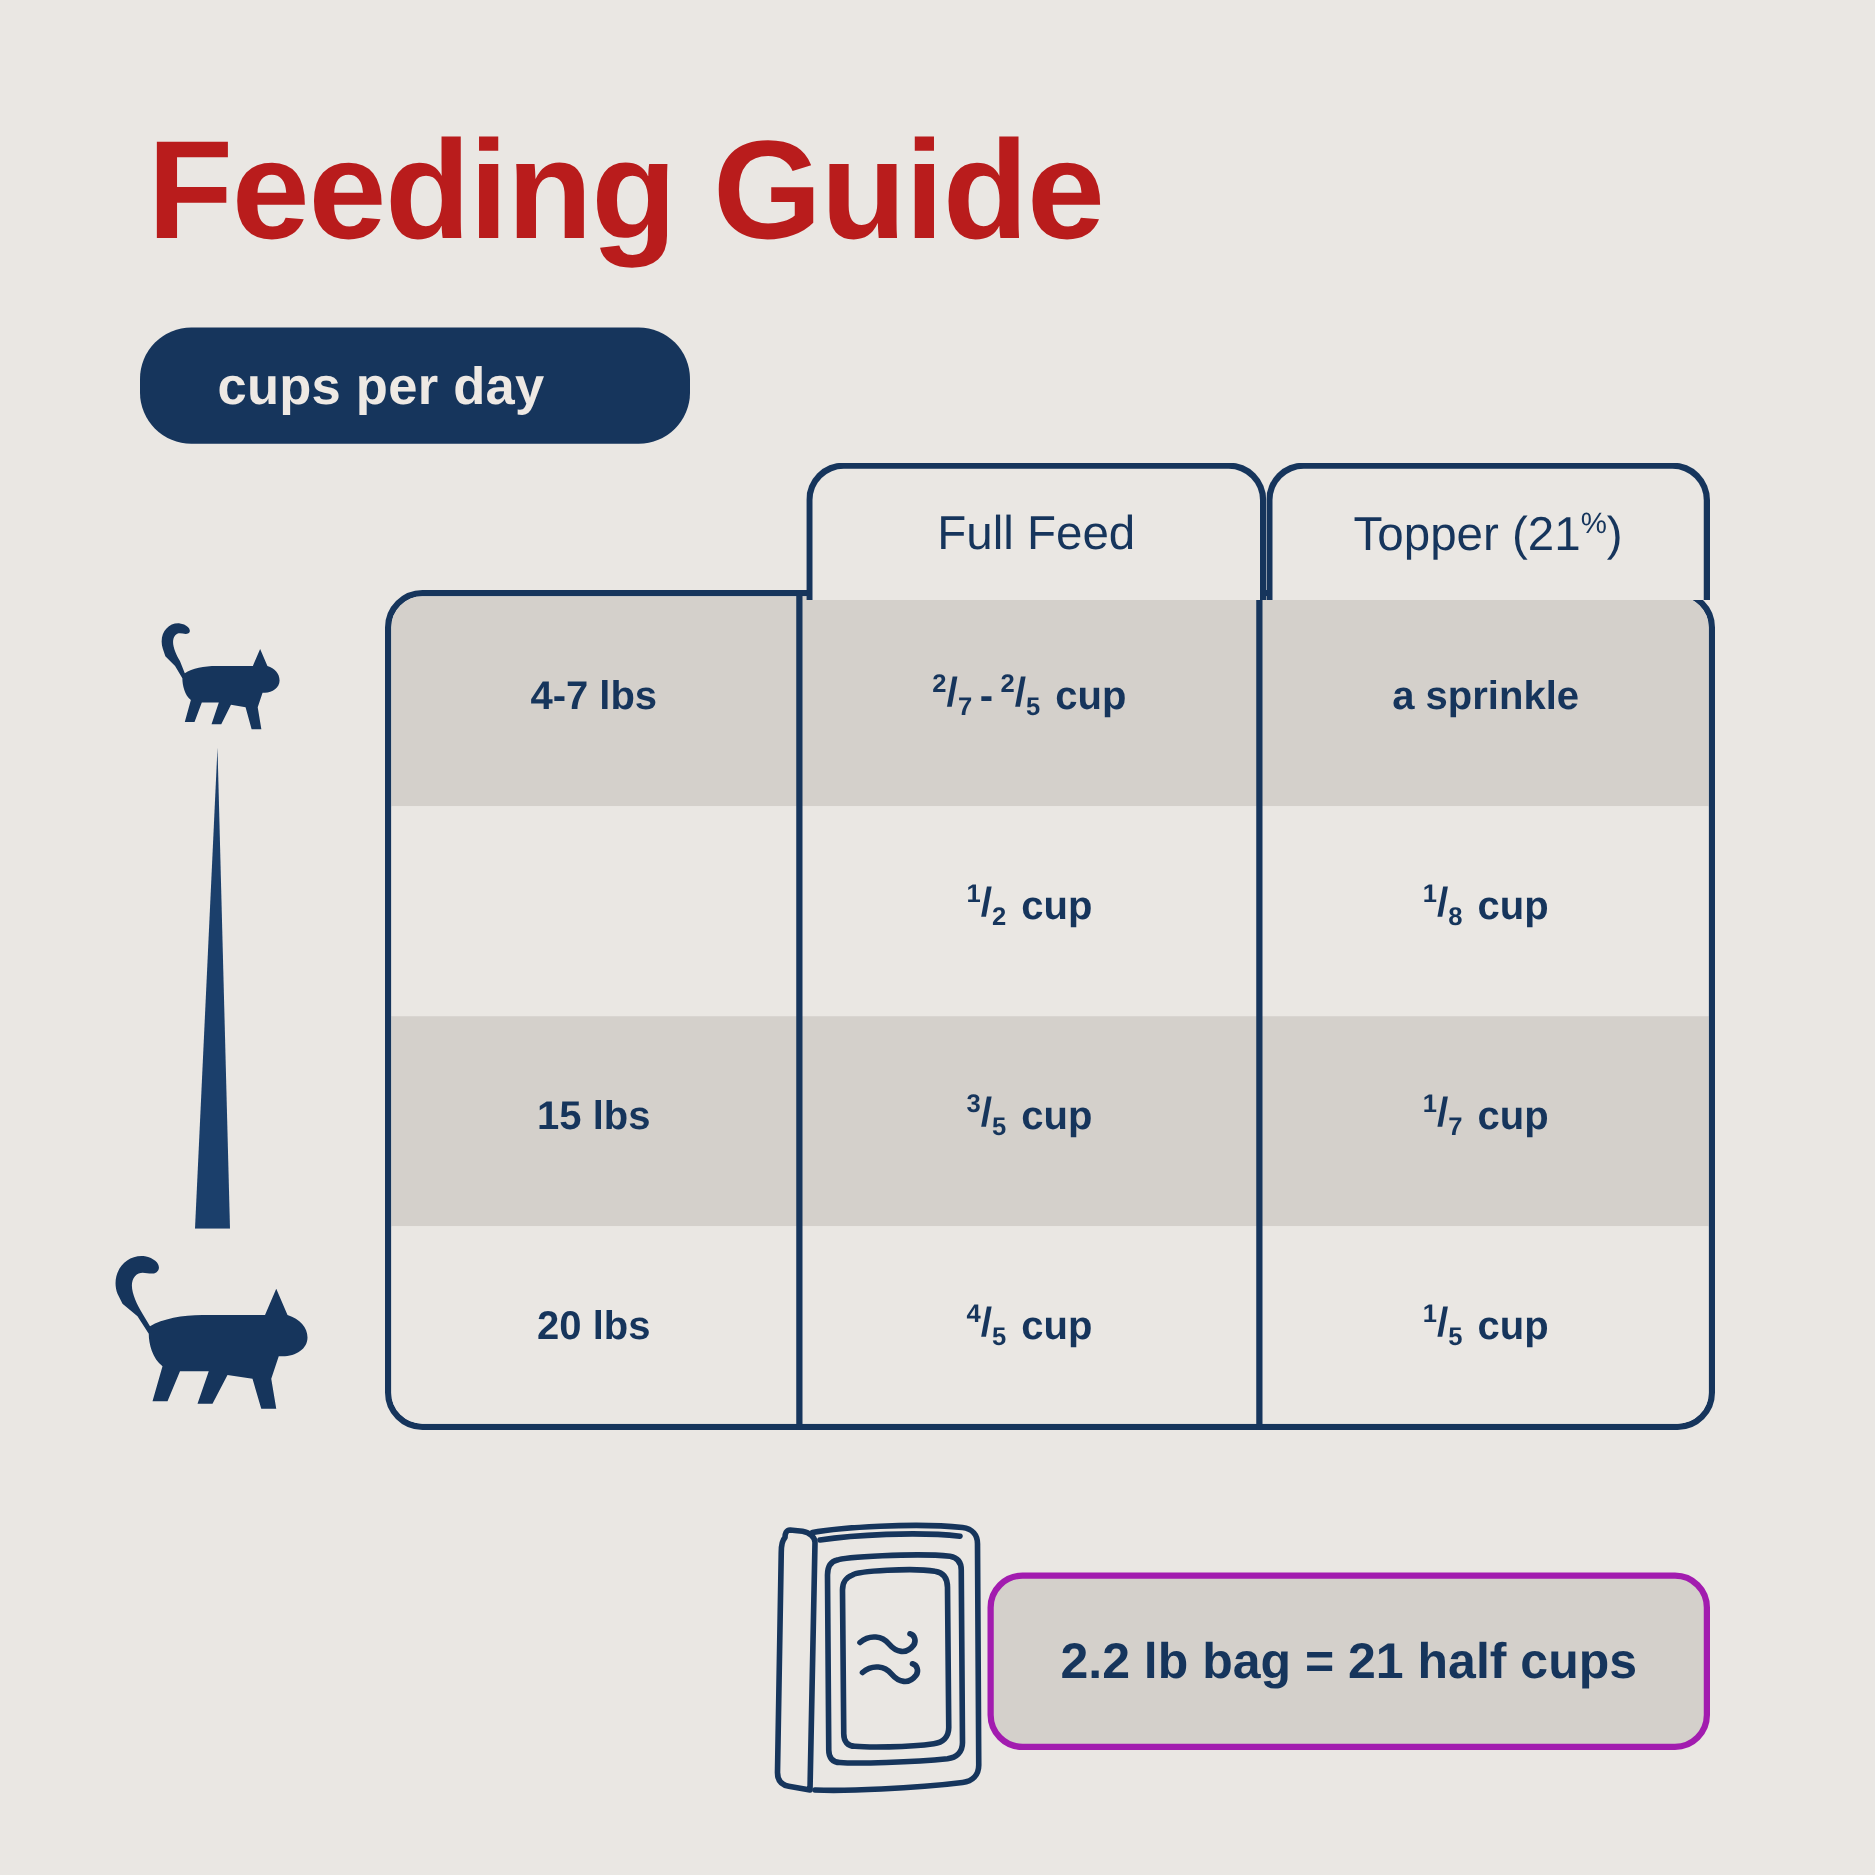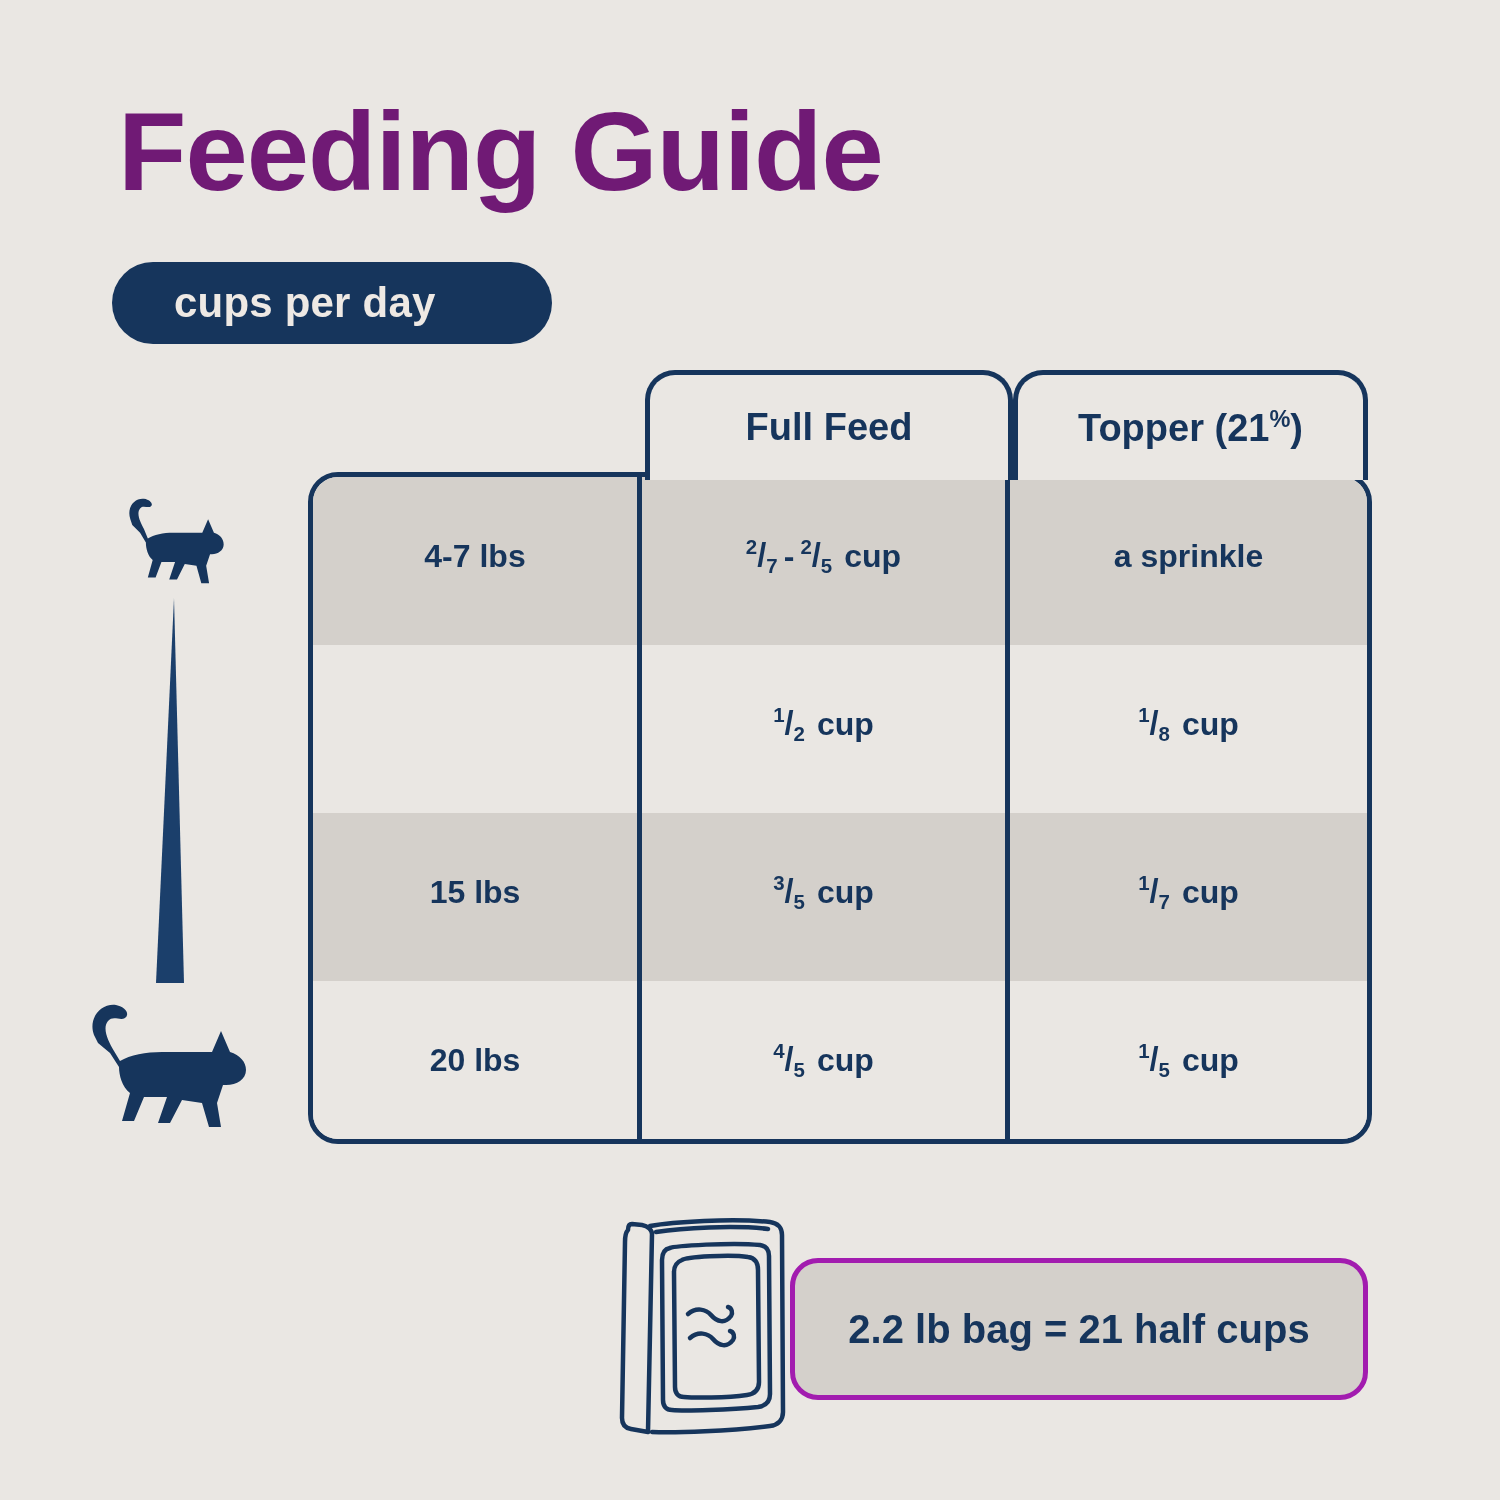--- a/index.html
+++ b/index.html
@@ -11,25 +11,25 @@
     overflow:hidden;
     position:relative;
   }
   .stage{position:absolute;inset:0;}
 
   
   #page-title{
     position:absolute;left:118px;top:96px;
     font-size:112px;line-height:1;
     font-weight:700;letter-spacing:-1px;
-    color:#701a75;white-space:nowrap;
+    color:#b91c1c;white-space:nowrap;
   }
   #badge{
     position:absolute;left:112px;top:262px;
-    width:440px;height:82px;
+    width:440px;height:93px;
     background:#16355c;border-radius:41px;
     display:flex;align-items:center;
   }
   #badge-label{
     color:#eee9e4;font-size:42px;font-weight:700;
     margin-left:62px;letter-spacing:.2px;
   }
 
   
   .tbl{
@@ -49,21 +49,21 @@
 
   
   .tab{
     position:absolute;
     border:5px solid #16355c;
     border-bottom:none;
     background:#eae7e3;
     box-sizing:border-box;
     display:flex;align-items:center;justify-content:center;
   }
-  .tab-label{font-size:38px;font-weight:700;color:#16355c;white-space:nowrap;}
+  .tab-label{font-size:38px;font-weight:400;color:#16355c;white-space:nowrap;}
   #tab-full-feed{left:645px;top:370px;width:368px;height:110px;
     border-top-left-radius:30px;border-top-right-radius:30px;}
   #tab-topper{left:1013px;top:370px;width:355px;height:110px;
     border-top-left-radius:30px;border-top-right-radius:30px;}
   .sup{font-size:0.62em;vertical-align:super;}
 
   
   .vdiv{position:absolute;width:5px;background:#16355c;top:472px;height:672px;}
   #vdiv-1{left:637px;}
   #vdiv-2{left:1005px;}

